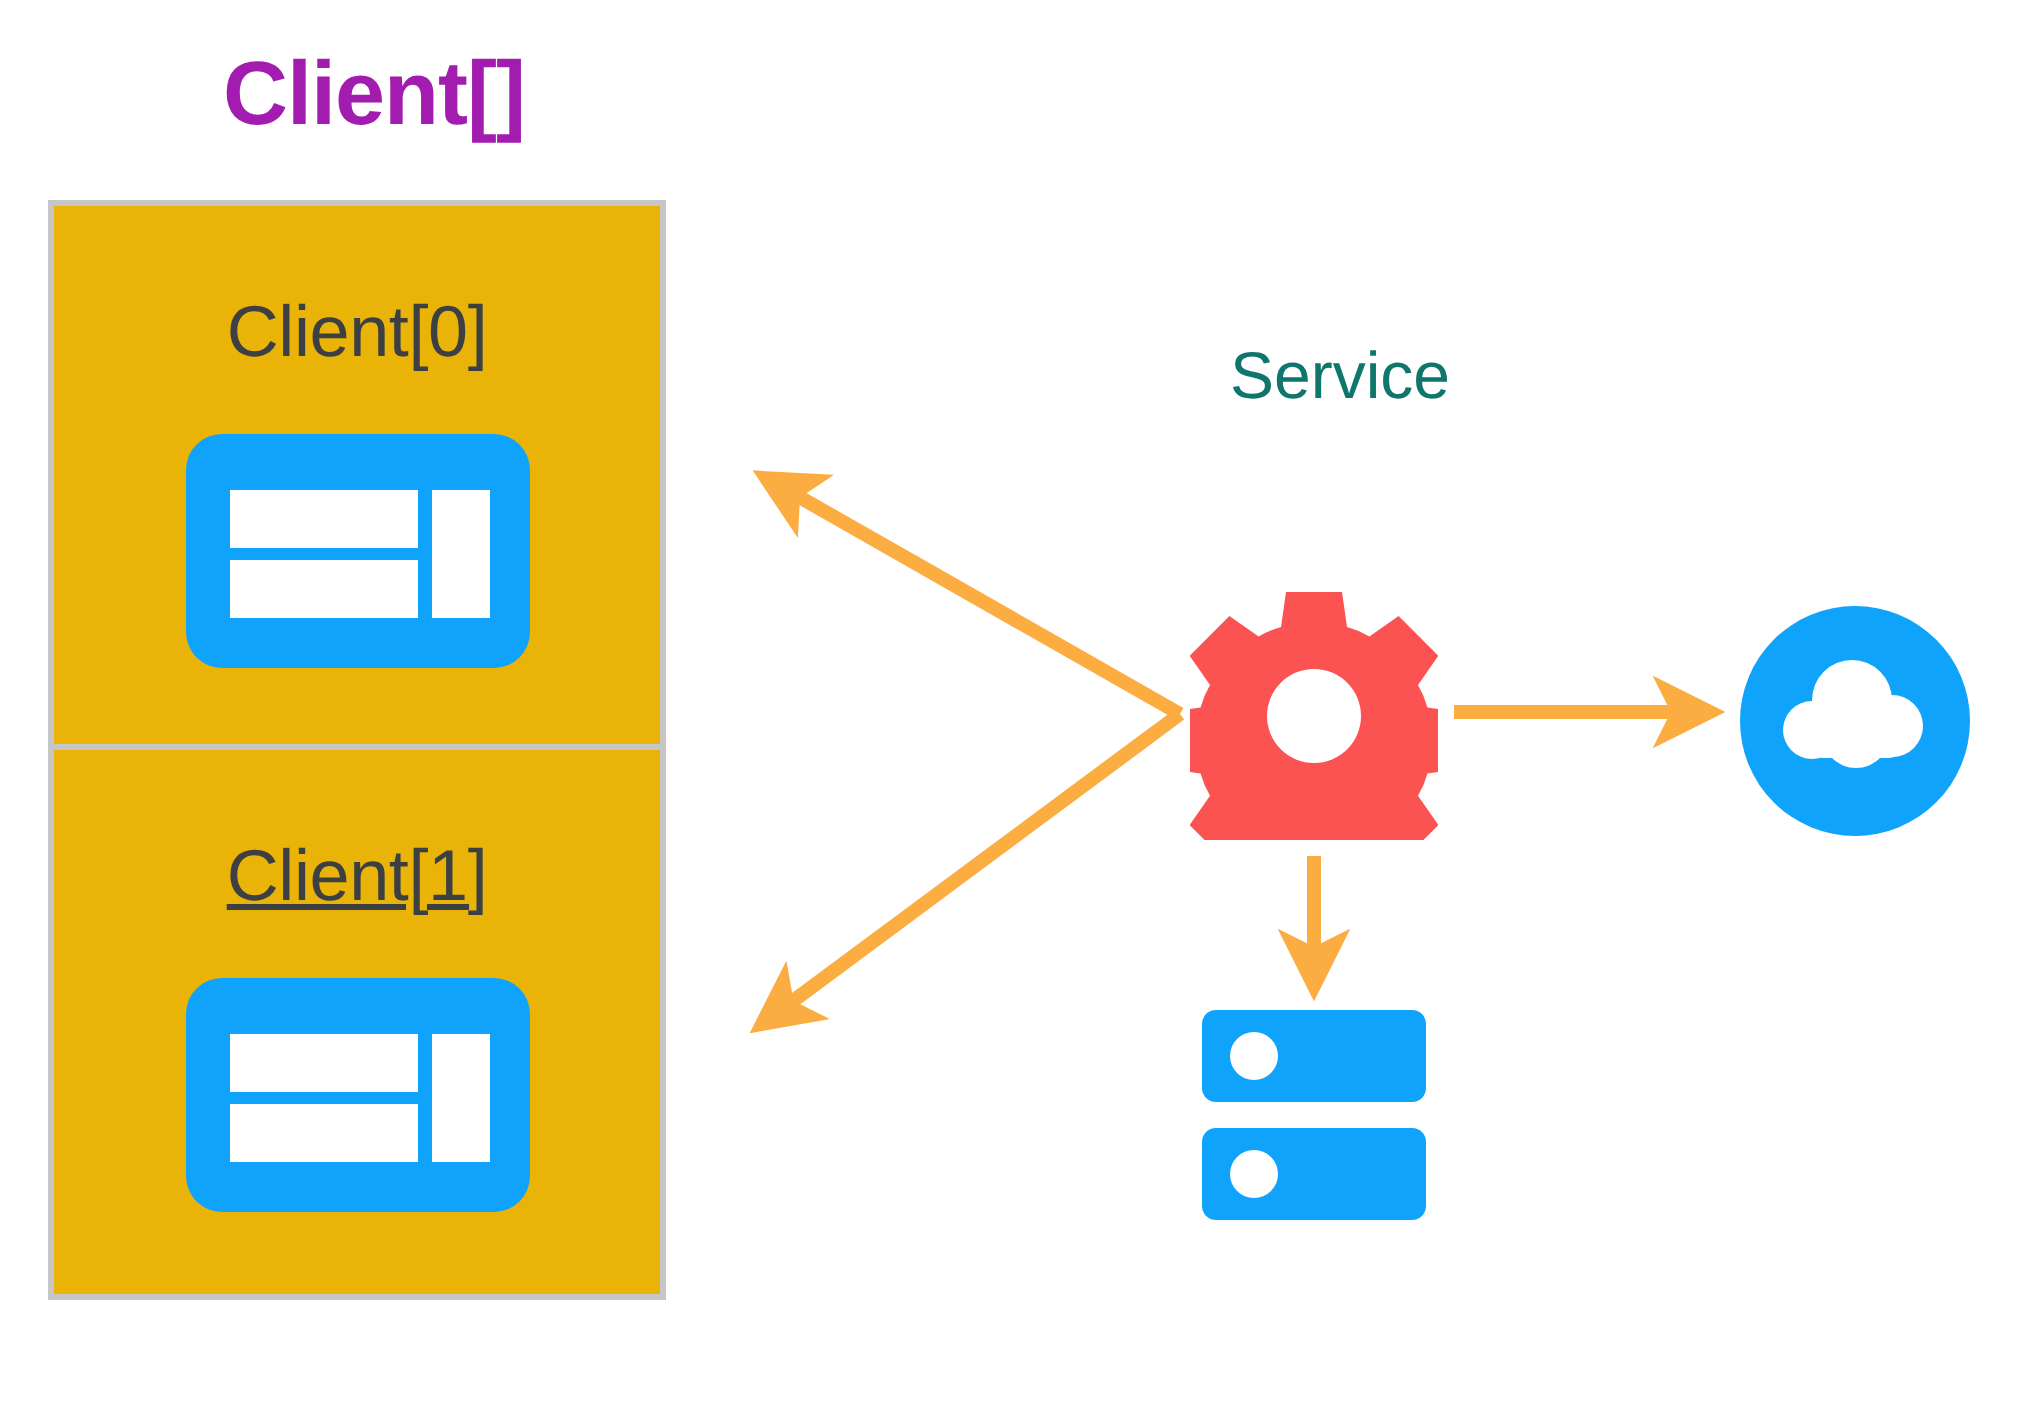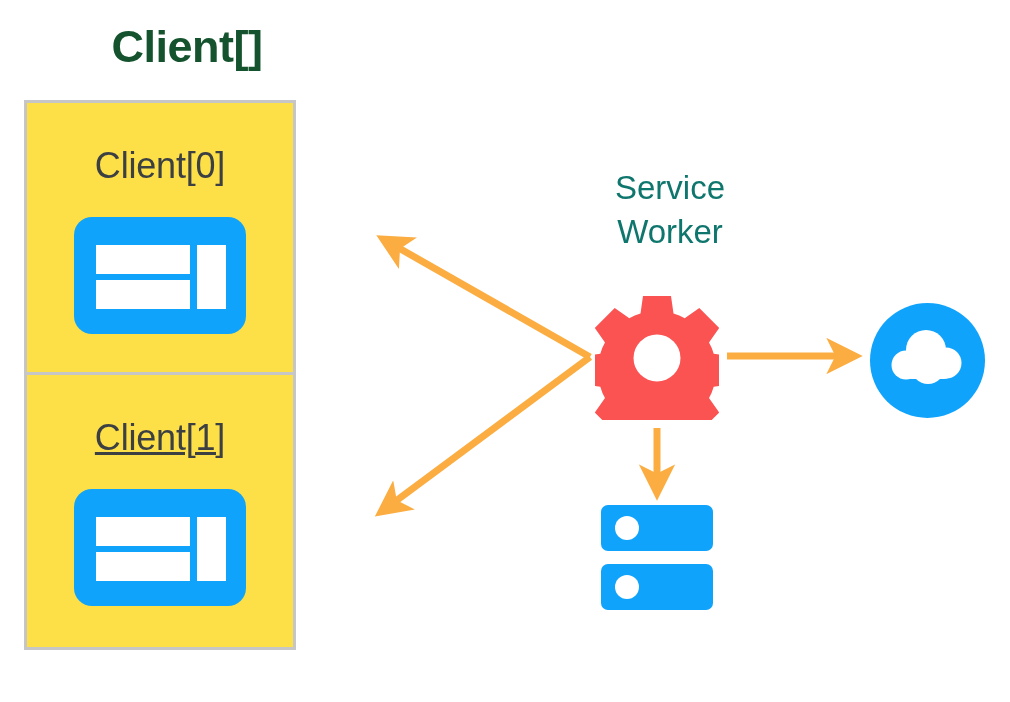--- a/index.html
+++ b/index.html
@@ -21,41 +21,41 @@
   
   .clients-title {
     position: absolute;
     left: 24px;
     top: 24px;
     width: 326px;
     text-align: center;
     font-size: 45px;
     font-weight: 700;
     letter-spacing: -0.5px;
-    color: #14532d;
+    color: #a21caf;
     line-height: 1.0;
     white-space: nowrap;
   }
 
   
   .clients-group {
     position: absolute;
     left: 24px;
     top: 100px;
     width: 326px;
     height: 550px;
     box-sizing: border-box;
   }
   .client-cell {
     position: absolute;
     left: 0;
-    width: 272px;
+    width: 309px;
     box-sizing: border-box;
     border: 3px solid #c6c6c6;
-    background: #fde047;
+    background: #eab308;
   }
   .client-cell.top    { top: 0;     height: 275px; }
   .client-cell.bottom { top: 272px; height: 278px; }
 
   .client-label {
     position: absolute;
     left: 0;
     width: 100%;
     text-align: center;
     font-size: 36px;
@@ -182,21 +182,20 @@
         <div class="pane pane-tl"></div>
         <div class="pane pane-bl"></div>
         <div class="pane pane-r"></div>
       </div>
     </div>
 
   </div>
 
   <div class="sw-label">
     <span>Service</span>
-    <span>Worker</span>
   </div>
 
   <div class="gear-wrap">
     <svg width="124" height="124" viewBox="0 0 124 124" aria-hidden="true">
       <g fill="#fb5252">
         <path d="M62 0
                  m -14 0
                  l 28 0
                  l 2.5 17.5
                  a 46 46 0 0 1 11.2 4.7

